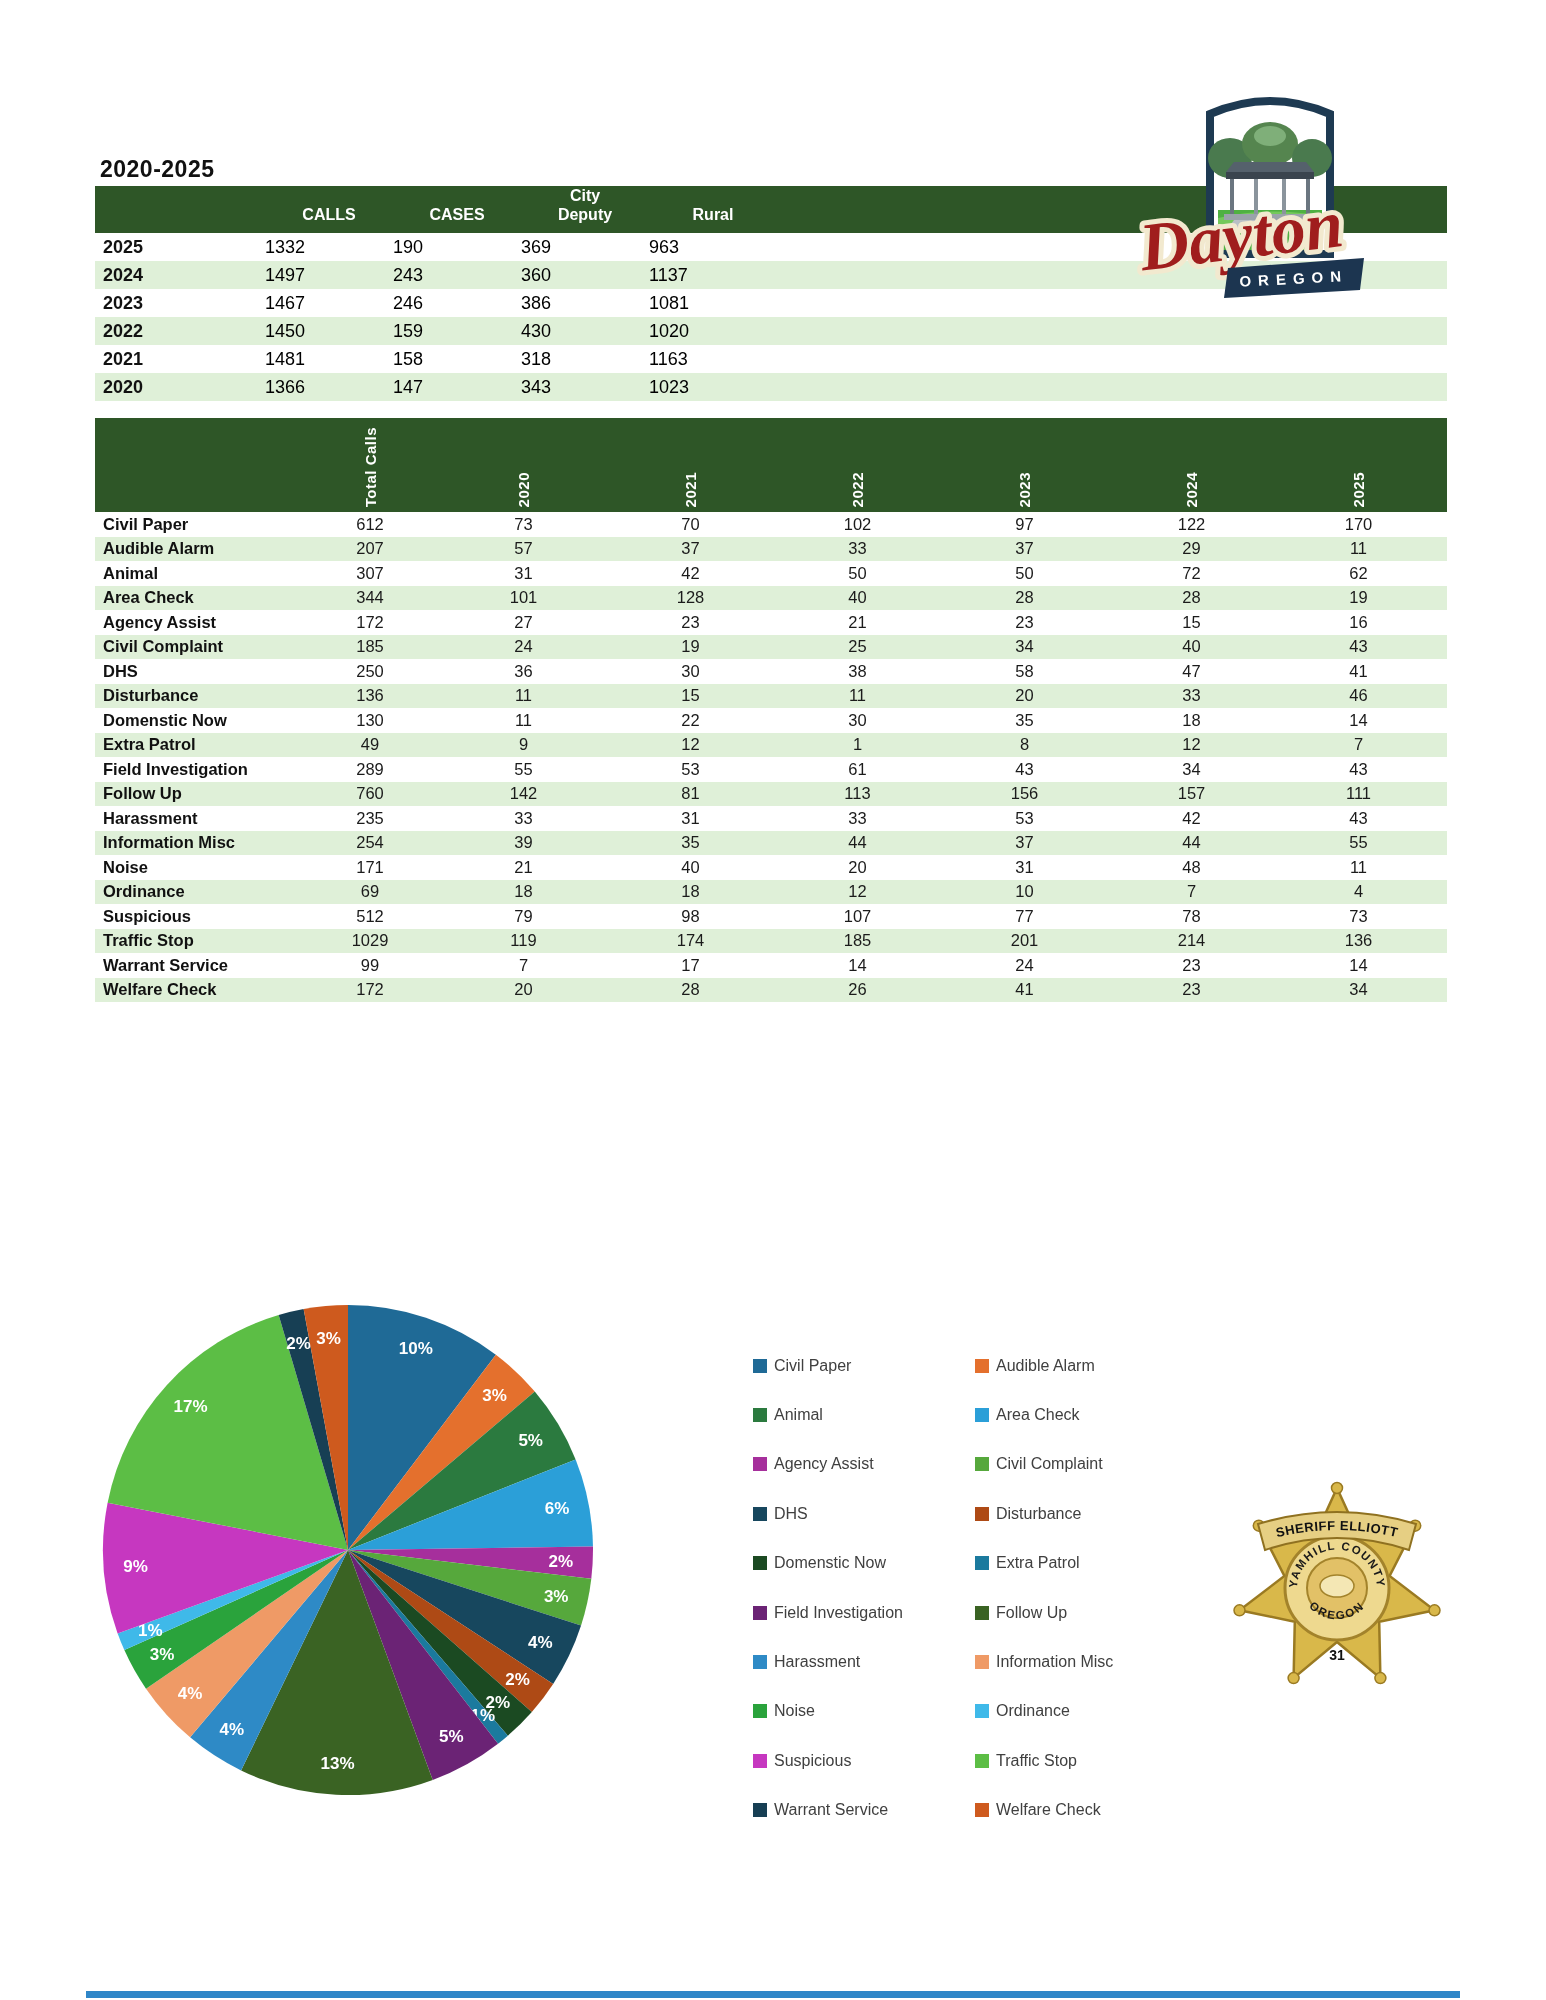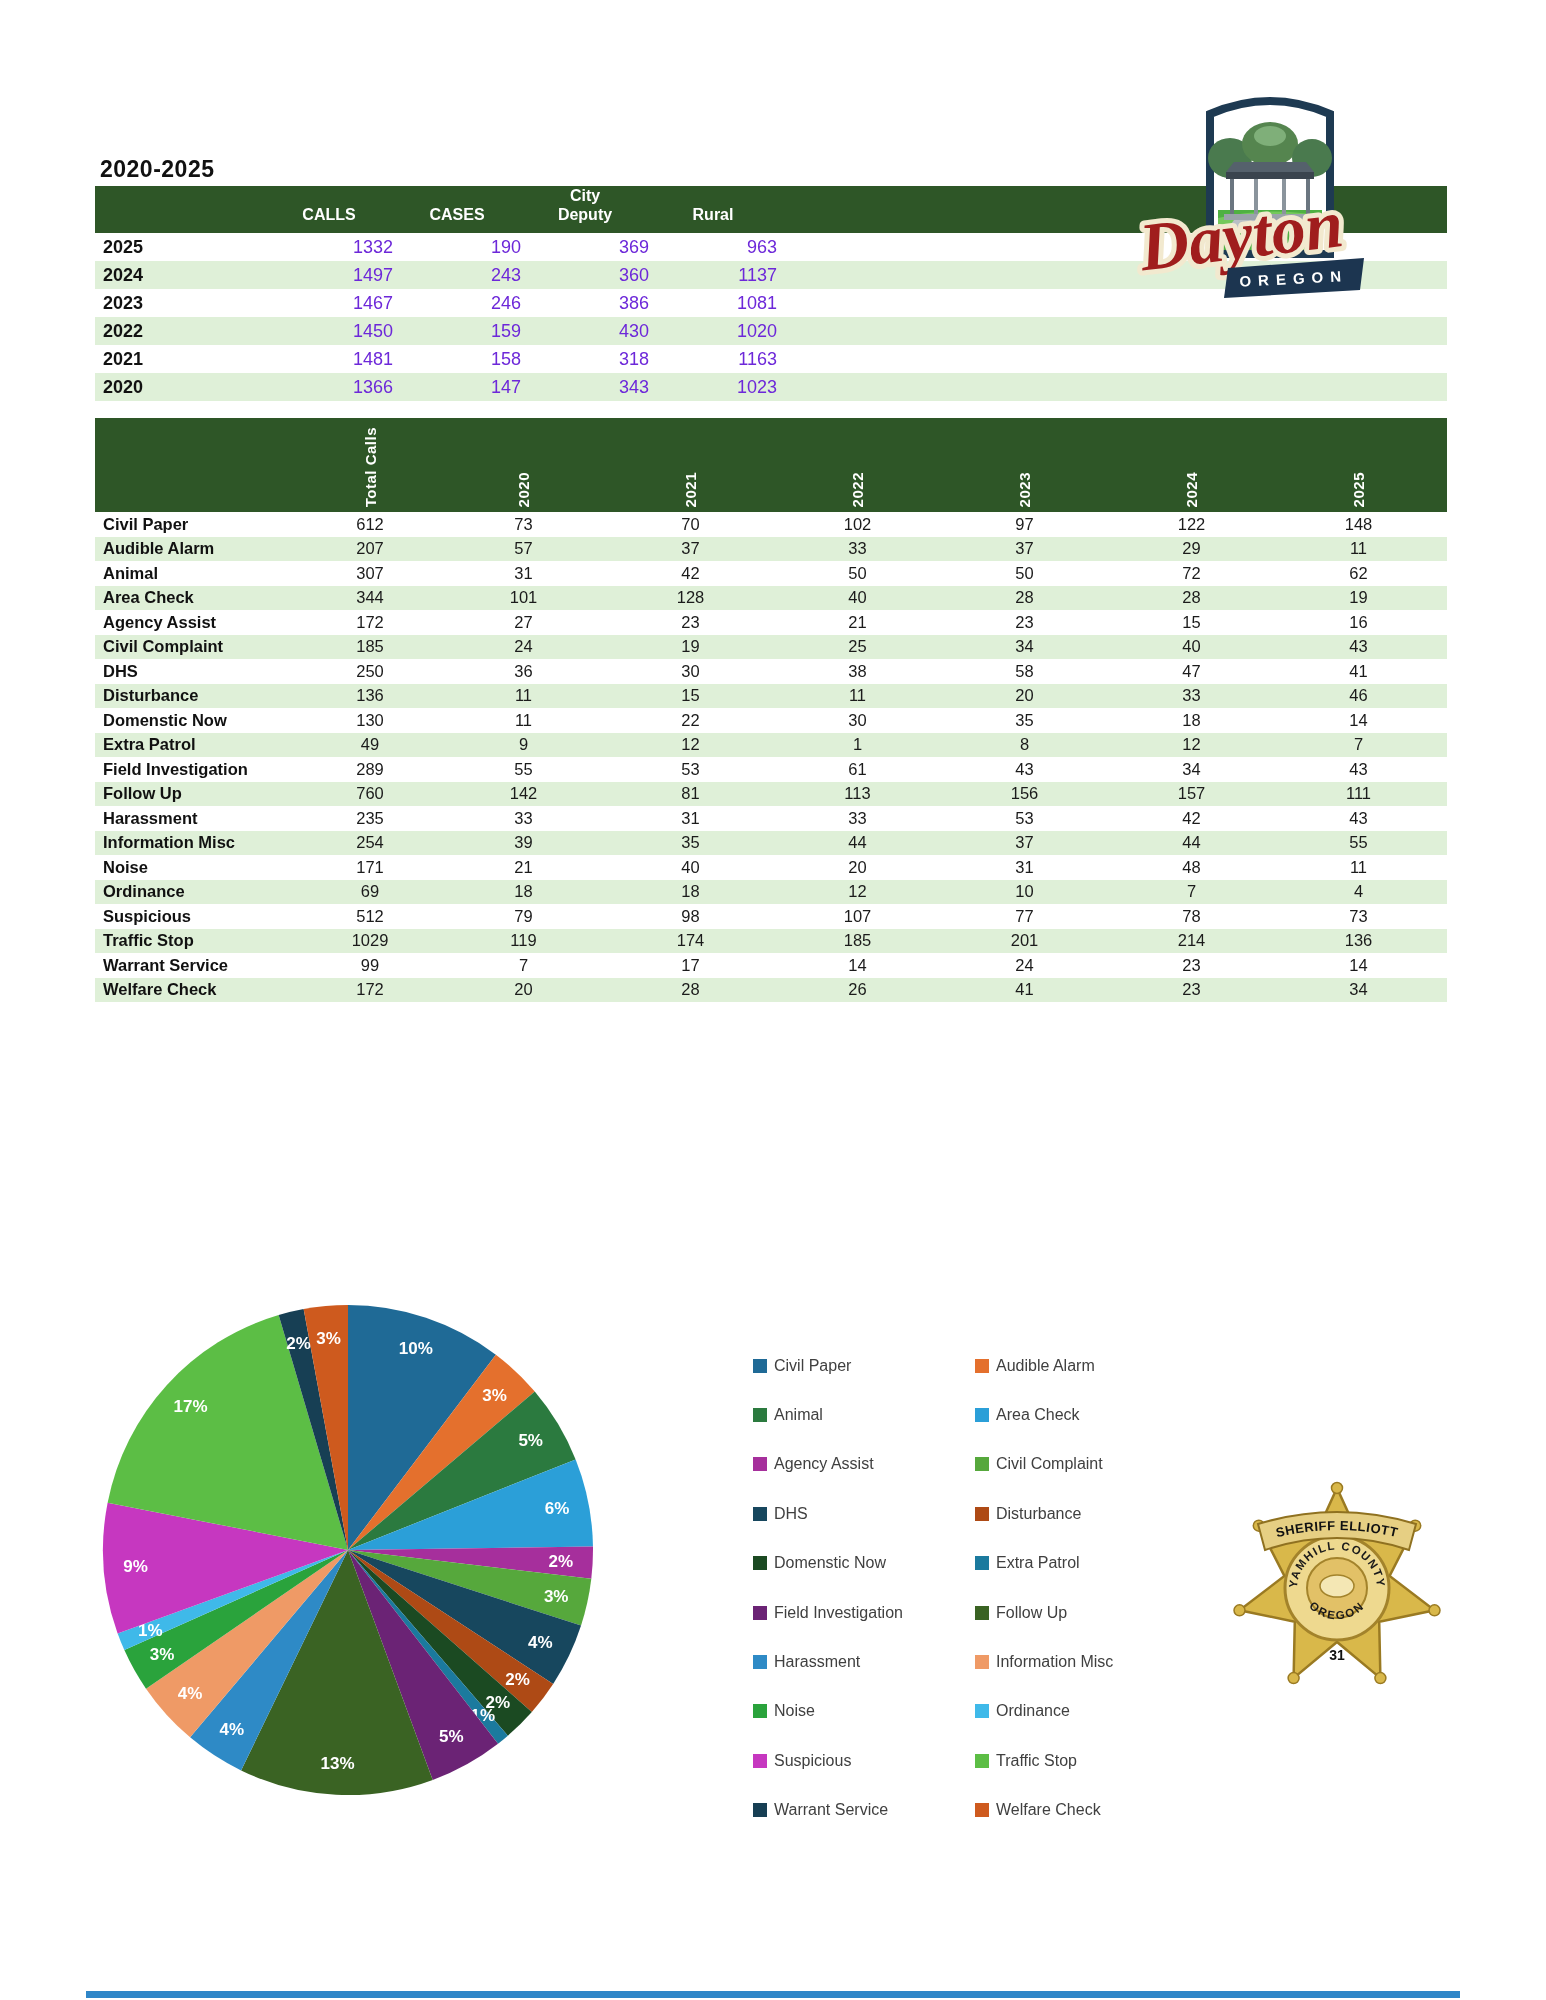--- a/index.html
+++ b/index.html
@@ -8,21 +8,21 @@
 
   .title { position:absolute; left:100px; top:156px; font-size:23px; font-weight:bold; color:#111; letter-spacing:0.5px; }
 
   
   .t1 { position:absolute; left:95px; top:186px; width:1352px; }
   .t1-header { display:grid; grid-template-columns:170px 128px 128px 128px 128px 1fr; background:#2E5627; height:47px; }
   .t1-hcell { color:#fff; font-weight:bold; font-size:16px; display:flex; flex-direction:column; justify-content:flex-end; align-items:center; padding-bottom:20px; line-height:19px; }
   .t1-row { display:grid; grid-template-columns:170px 128px 128px 128px 128px 1fr; height:28px; align-items:center; }
   .t1-row.green { background:#DFF0D8; }
   .t1-year { font-weight:bold; font-size:18px; color:#111; padding-left:8px; }
-  .t1-num { text-align:right; font-size:18px; color:#6d28d9; }
+  .t1-num { text-align:left; font-size:18px; color:#000000; }
 
   
   .t2 { position:absolute; left:95px; top:418px; width:1352px; }
   .t2-header { display:grid; grid-template-columns:205px 140px repeat(6,167px) 1fr; background:#2E5627; height:94px; }
   .t2-hcell { display:flex; justify-content:center; align-items:flex-end; }
   .t2-hcell span { writing-mode:vertical-rl; transform:rotate(180deg); color:#fff; font-weight:bold; font-size:15px; letter-spacing:0.5px; margin-bottom:5px; white-space:nowrap; }
   .t2-row { display:grid; grid-template-columns:205px 140px repeat(6,167px) 1fr; height:24.5px; align-items:center; }
   .t2-row.green { background:#DFF0D8; }
   .t2-label { font-weight:bold; font-size:16.5px; color:#111; padding-left:8px; white-space:nowrap; }
   .t2-num { text-align:center; font-size:16.5px; color:#1b1b1b; }
@@ -183,21 +183,21 @@
       </div>
     <div>
         <div class="t2-row">
           <div class="t2-label">Civil Paper</div>
           <div class="t2-num">612</div>
           <div class="t2-num">73</div>
           <div class="t2-num">70</div>
           <div class="t2-num">102</div>
           <div class="t2-num">97</div>
           <div class="t2-num">122</div>
-          <div class="t2-num">148</div>
+          <div class="t2-num">170</div>
           <div></div>
         </div>
         <div class="t2-row green">
           <div class="t2-label">Audible Alarm</div>
           <div class="t2-num">207</div>
           <div class="t2-num">57</div>
           <div class="t2-num">37</div>
           <div class="t2-num">33</div>
           <div class="t2-num">37</div>
           <div class="t2-num">29</div>

